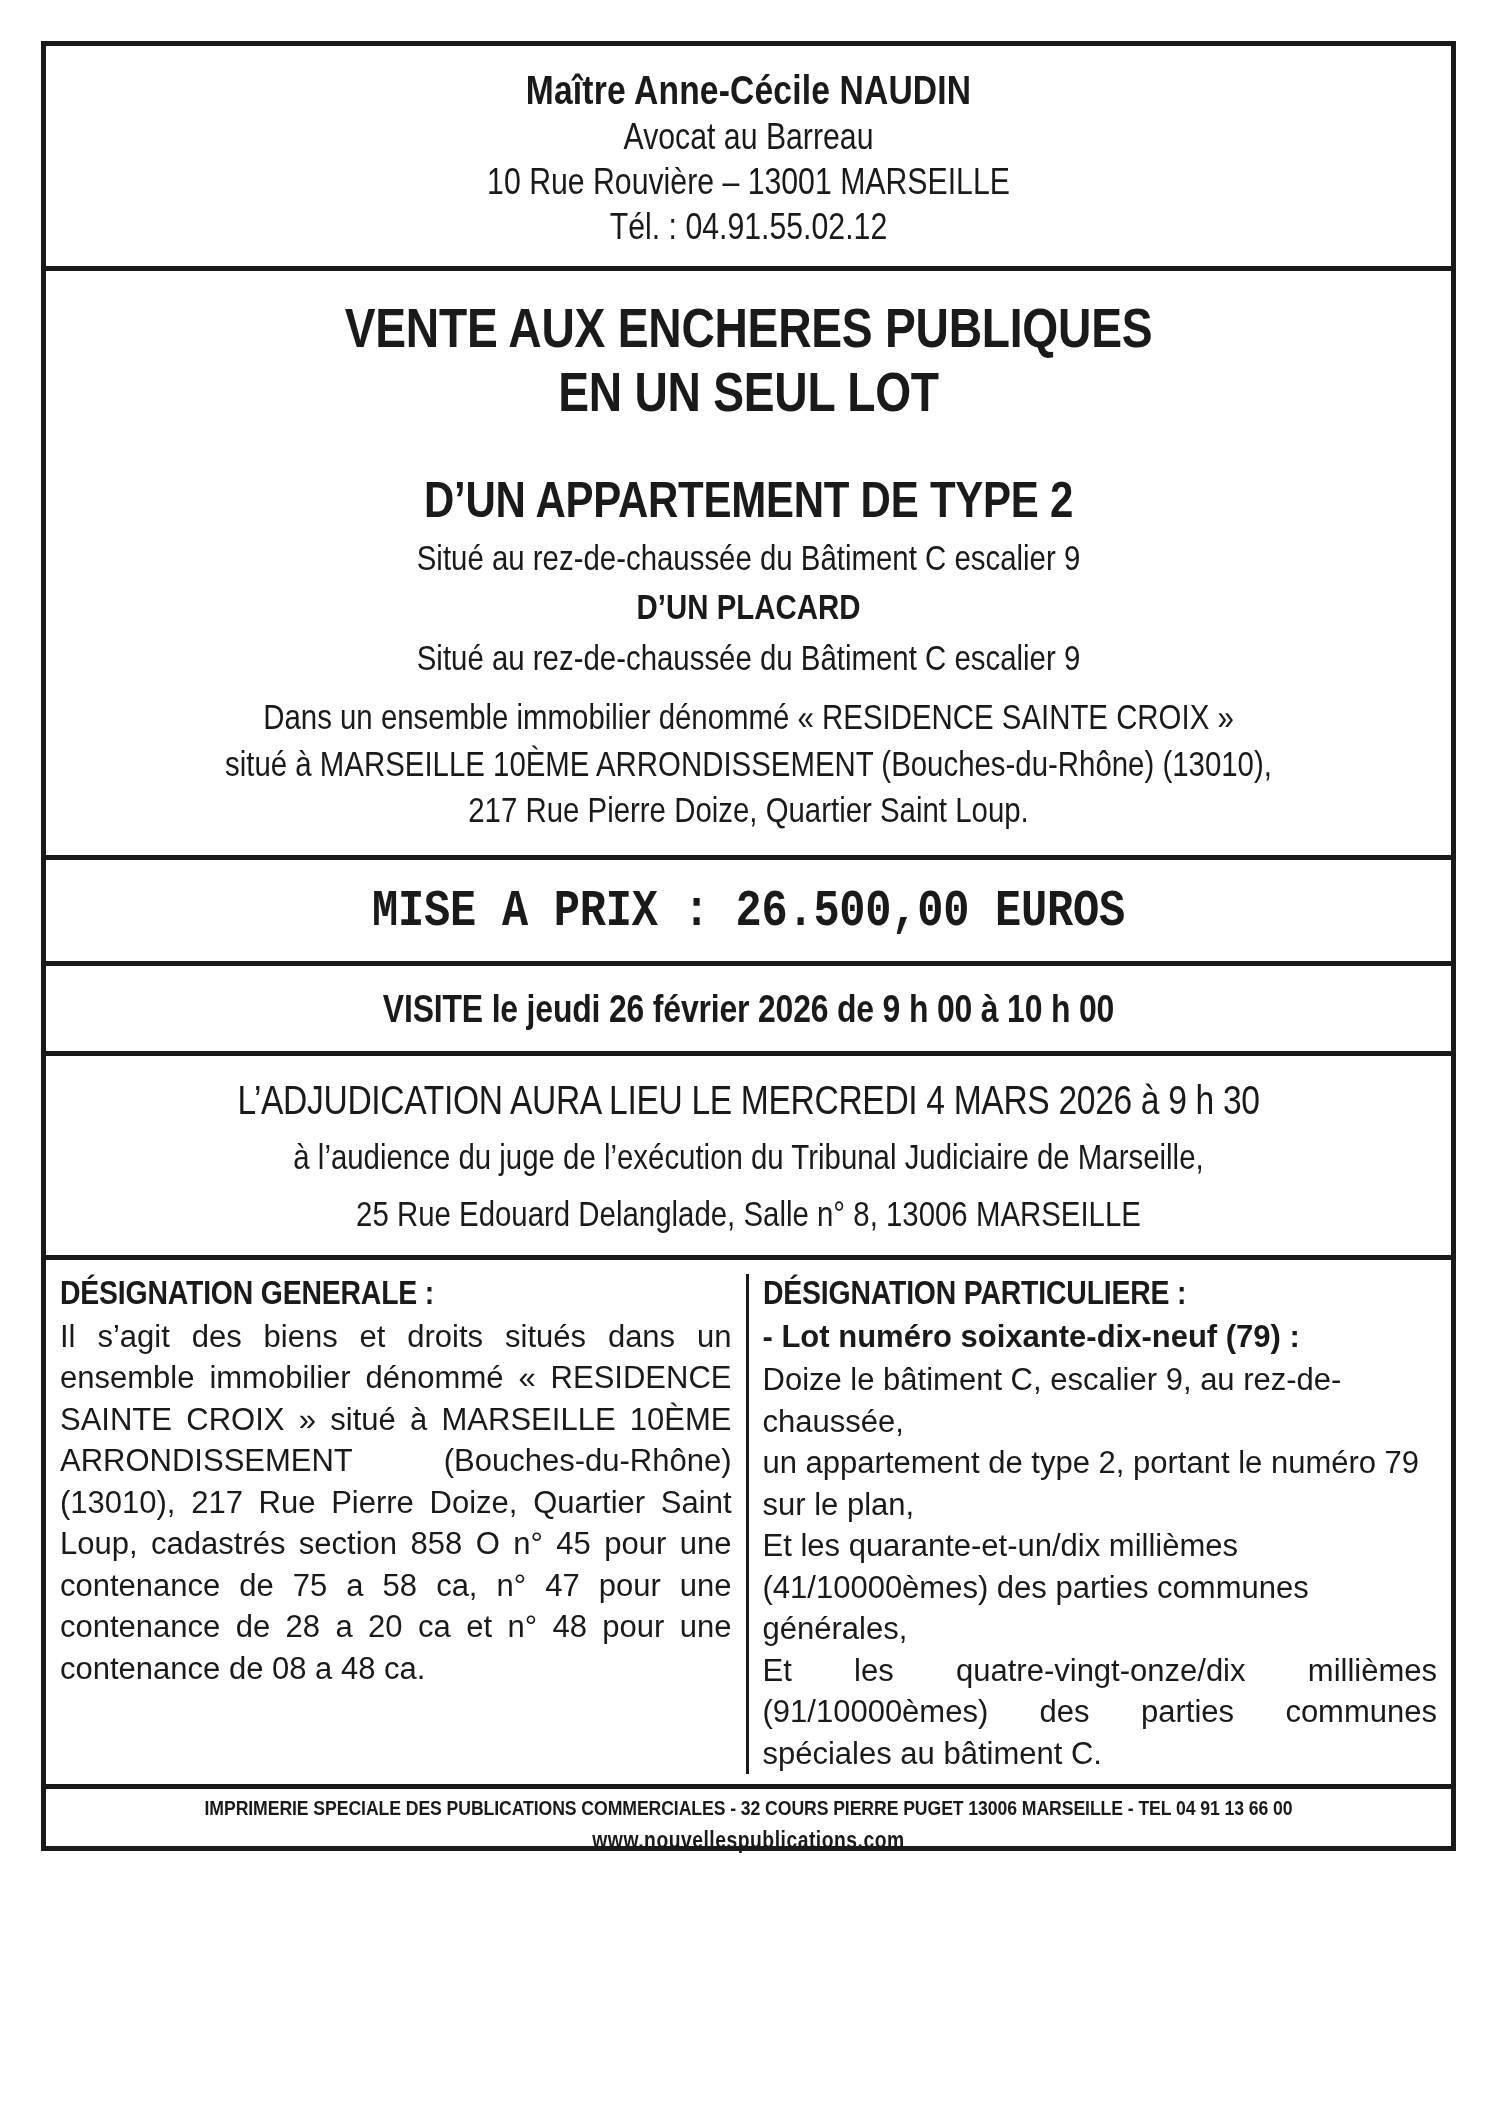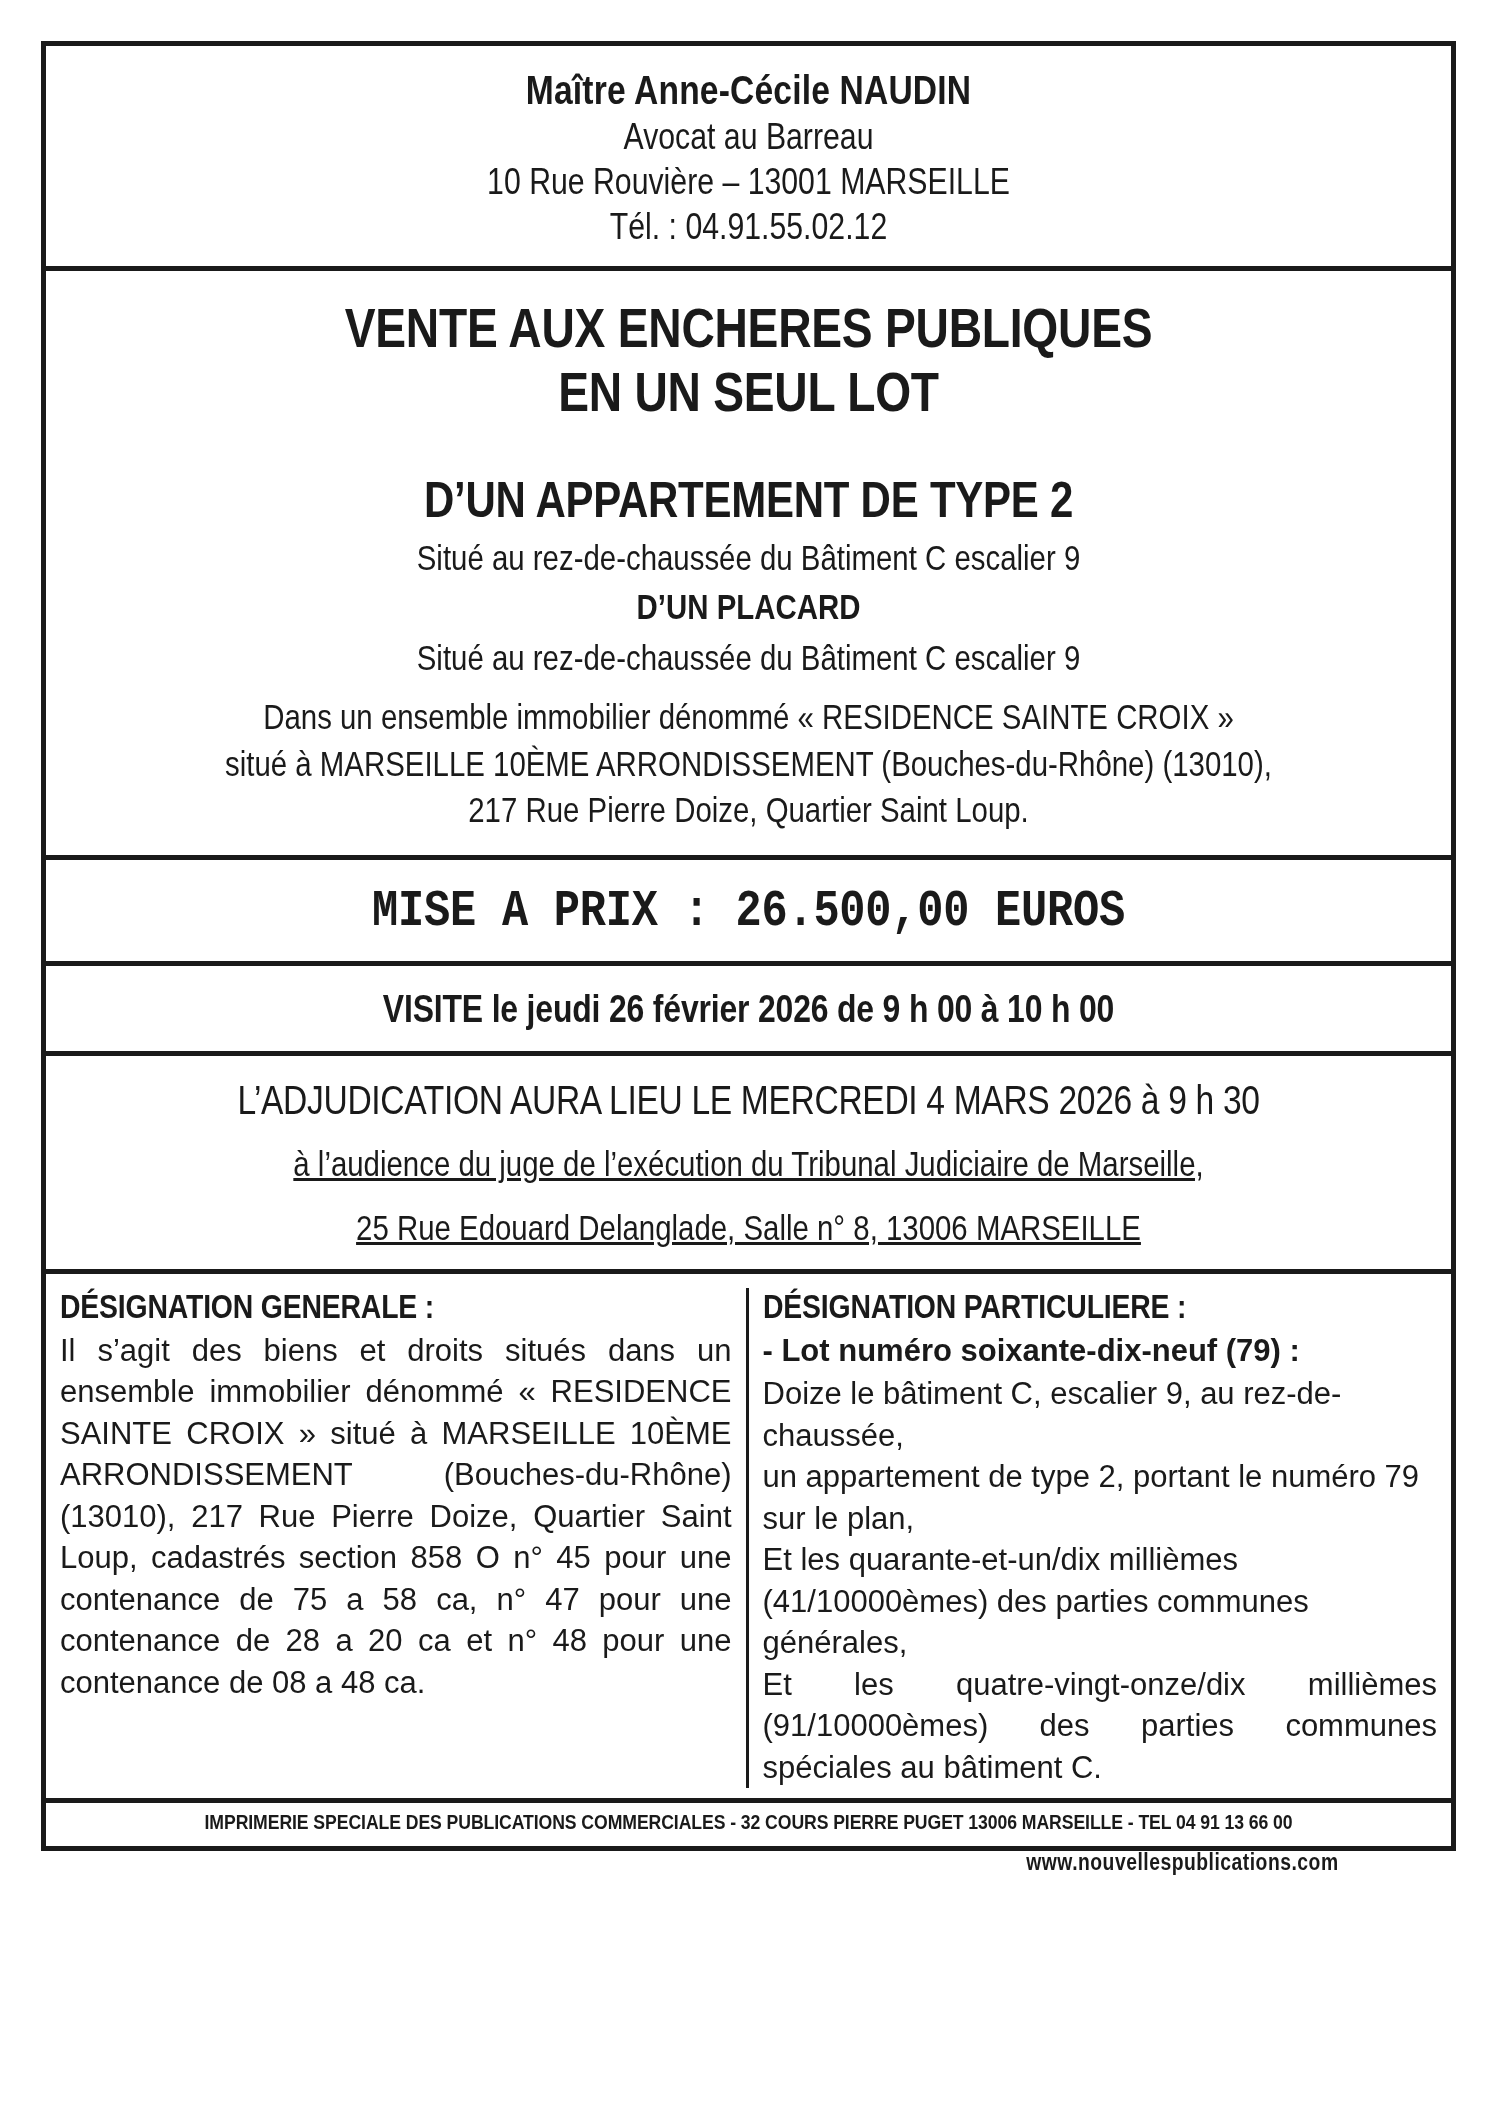--- a/index.html
+++ b/index.html
@@ -121,22 +121,21 @@
   .adj { padding: 22px 0 18px; }
   .adj .l1 {
     font-size: 40px;
     font-weight: normal;
     letter-spacing: -0.4px;
   }
   .adj .l2, .adj .l3 {
     font-size: 35px;
     font-weight: normal;
     line-height: 1.28;
-    margin-top: 19px;
-    text-decoration: underline;
+    margin-top: 12px;
   }
 
   
   .cols {
     display: flex;
     flex: 1 1 auto;
     border-bottom: 5px solid #1a1a1a;
     box-sizing: border-box;
     padding: 14px 0 10px;
   }
@@ -176,22 +175,21 @@
     font-size: 21px;
     font-weight: bold;
     letter-spacing: -0.1px;
     line-height: 1.25;
   }
   .foot .f2 {
     font-size: 23px;
     font-weight: bold;
     letter-spacing: .6px;
     line-height: 1.25;
-    margin-top: 12px;
-    text-align: right;
+    margin-top: 4px;
   }
 </style>
 </head>
 <body>
 
 <div class="poster">
 
   <div class="band hdr">
     <div class="l1">
         <span class="cond">Maître Anne-Cécile NAUDIN</span>

